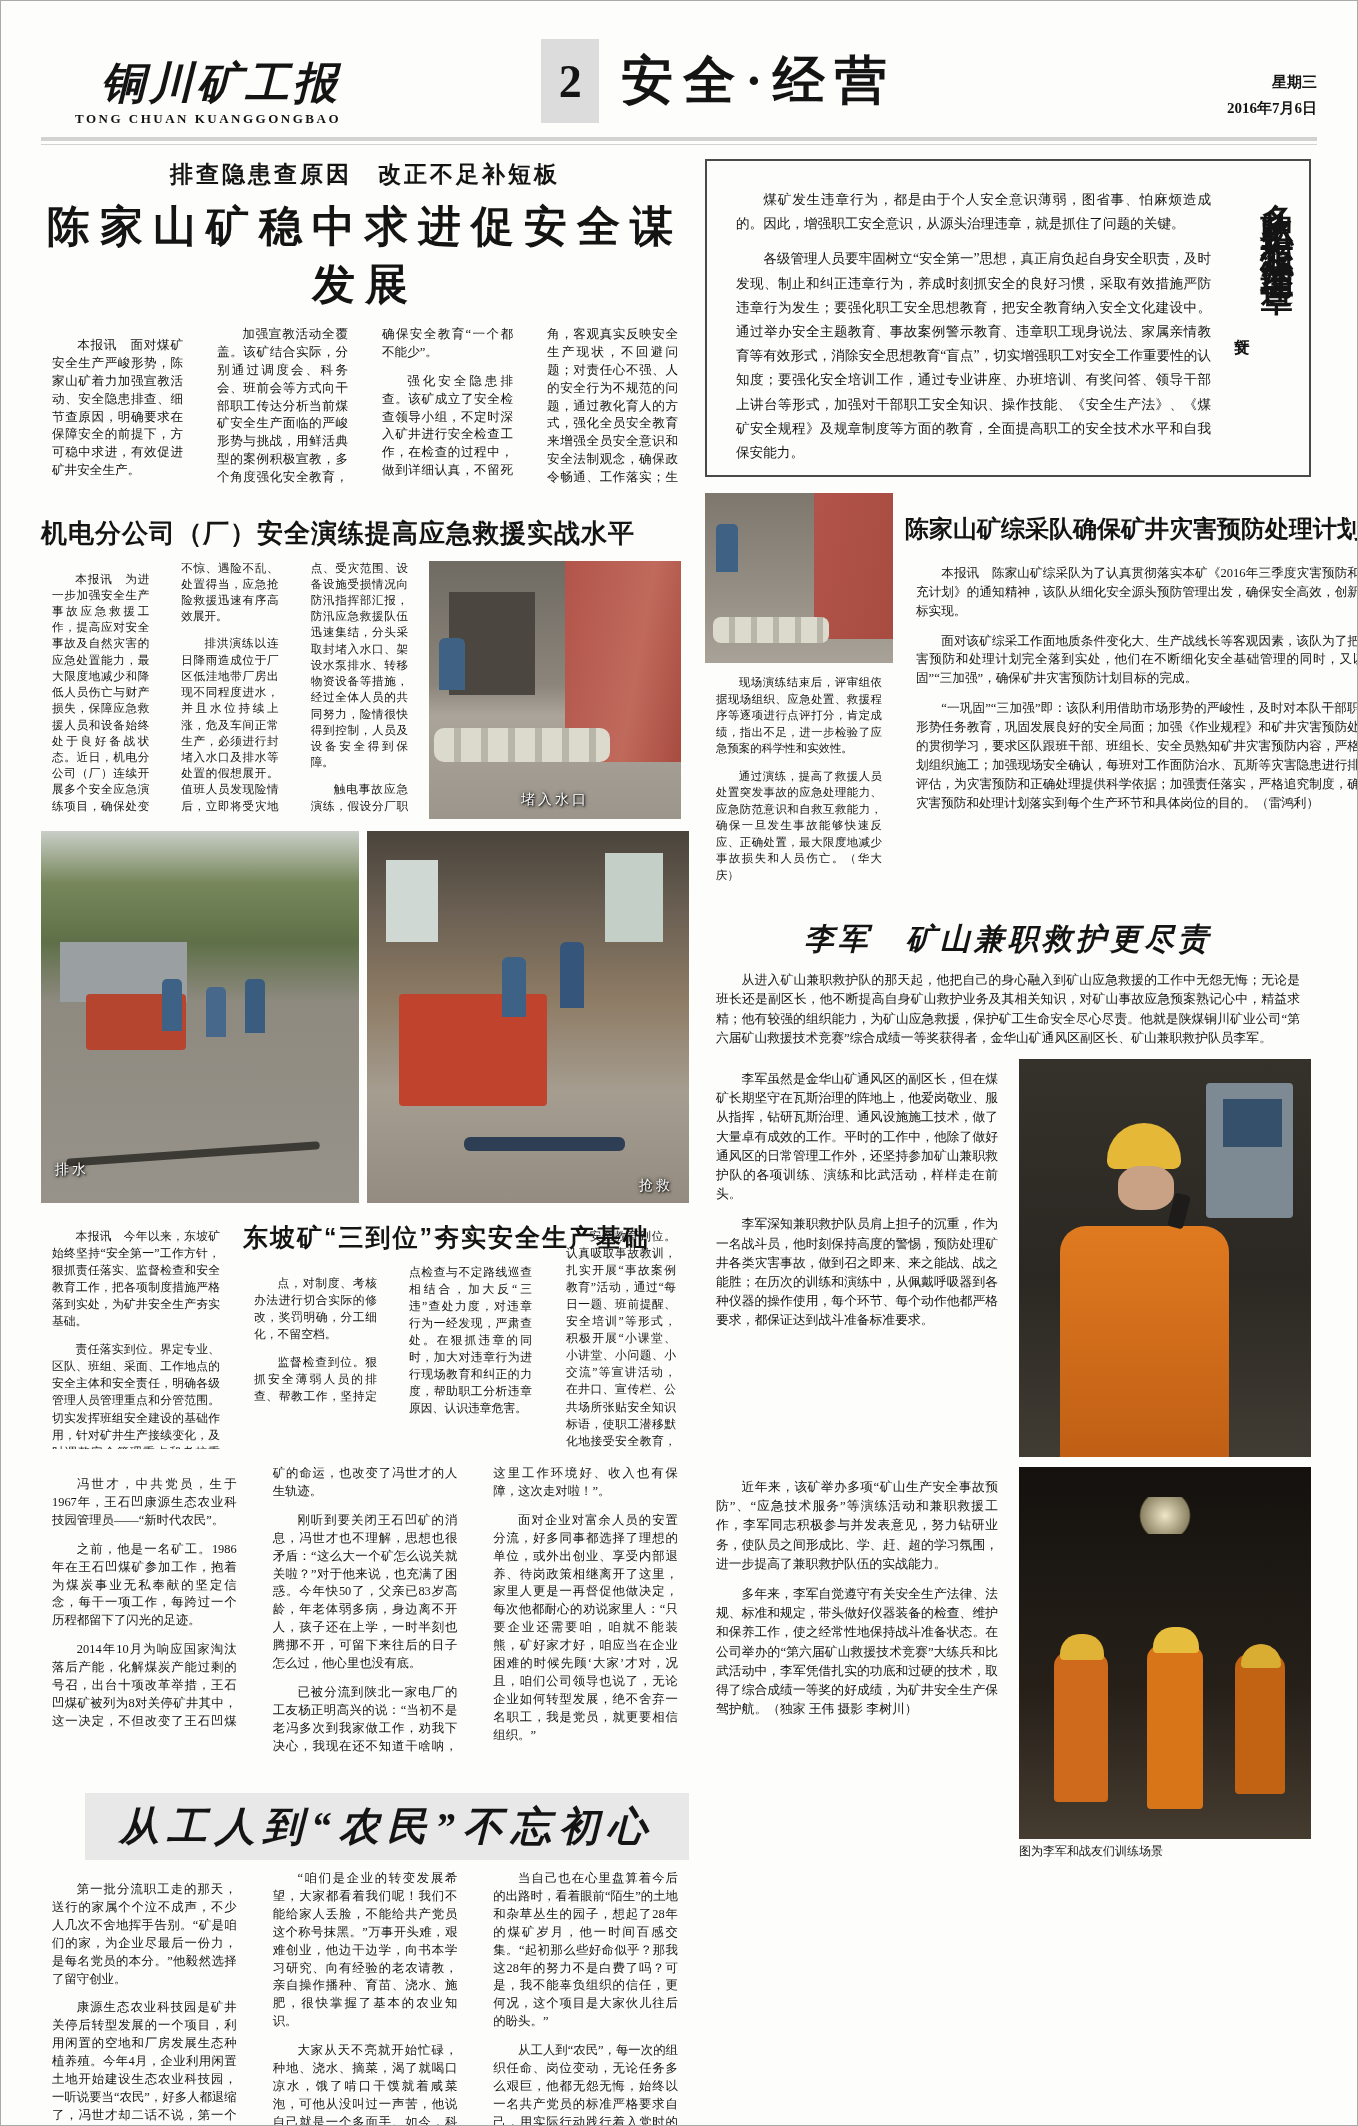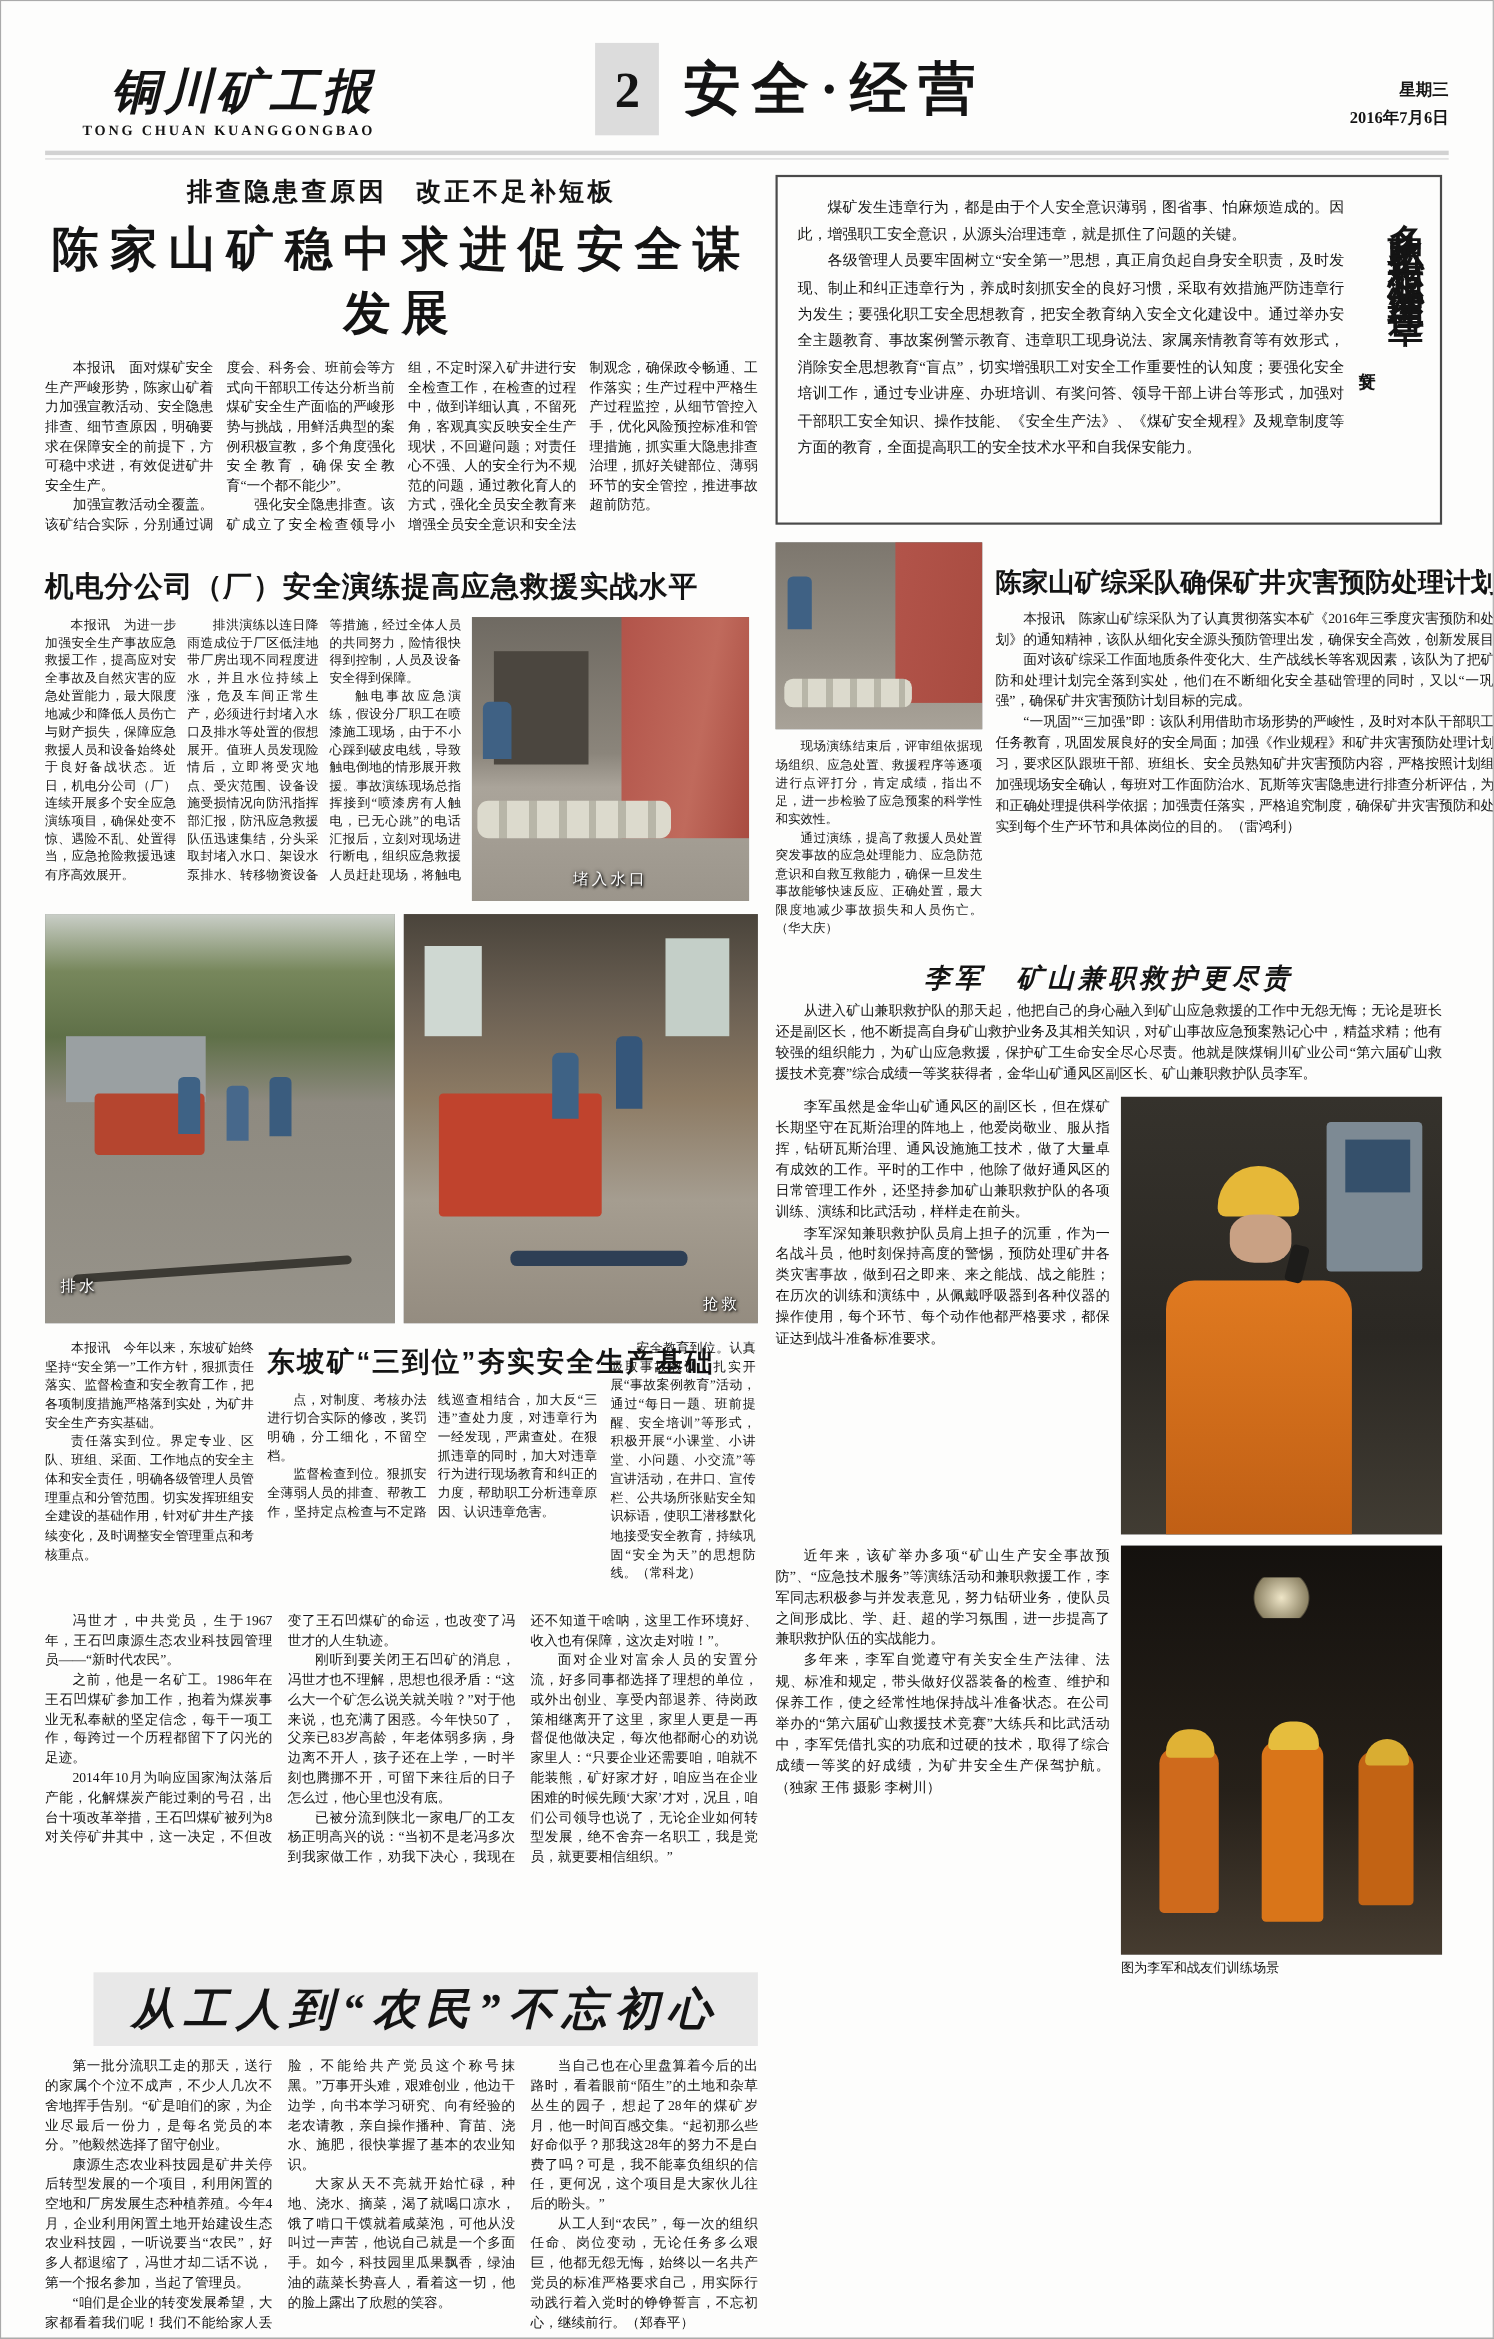--- a/index.html
+++ b/index.html
@@ -17,21 +17,21 @@
   .mast-center{display:flex;align-items:center;gap:22px;margin-bottom:4px;}
   .page-num{background:#dcdcdc;width:58px;height:84px;display:flex;align-items:center;justify-content:center;
     font-size:46px;font-weight:bold;}
   .section-title{font-size:52px;font-weight:bold;letter-spacing:10px;}
   .mast-right{text-align:right;font-weight:bold;font-size:15px;line-height:1.7;width:220px;margin-bottom:6px;}
   .header-rule{border-top:4px solid #d2d2d2;border-bottom:1px solid #d2d2d2;height:3px;margin:10px 0 14px 0;}
   
   .content{display:flex;gap:16px;}
   .left-zone{width:648px;flex:none;}
   .right-zone{width:606px;flex:none;}
-  p{margin:0;text-indent:2em;}
+  p{margin:11px;text-indent:2em;}
   .body-text{text-align:justify;}
   
   .kicker{text-align:center;font-size:23px;font-weight:bold;letter-spacing:3px;font-family:"Liberation Sans","DejaVu Sans",sans-serif;}
   .a1-headline{text-align:center;font-size:43px;font-weight:bold;letter-spacing:10px;
     font-family:"Liberation Sans","DejaVu Sans",sans-serif;margin:8px 0 12px 0;}
   .a1-body{column-count:4;column-gap:12px;font-size:12.6px;line-height:1.42;height:168px;overflow:hidden;}
   
   .a2{margin-top:14px;}
   .a2-headline{font-size:26px;font-weight:bold;letter-spacing:1px;
     font-family:"Liberation Sans","DejaVu Sans",sans-serif;margin-bottom:10px;}
@@ -64,21 +64,21 @@
   .ob-author{writing-mode:vertical-rl;font-size:15px;font-weight:bold;margin-top:150px;}
   .ob-title{writing-mode:vertical-rl;font-size:33px;font-weight:bold;letter-spacing:7px;line-height:1.15;height:292px;}
   .zc{margin-top:16px;display:flex;gap:12px;}
   .zc-left{width:188px;flex:none;}
   .zc-tail{font-size:11.4px;line-height:1.45;margin-top:8px;text-align:justify;}
   .zc-main{flex:1;}
   .zc-headline{font-size:24px;font-weight:bold;letter-spacing:0px;white-space:nowrap;
     font-family:"Liberation Sans","DejaVu Sans",sans-serif;margin-bottom:8px;}
   .zc-body{font-size:12.6px;line-height:1.5;text-align:justify;overflow:hidden;height:292px;}
   .lj{margin-top:18px;}
-  .lj-headline{text-align:center;font-size:24px;font-weight:bold;font-style:italic;letter-spacing:4px;margin-bottom:5px;}
+  .lj-headline{text-align:center;font-size:30px;font-weight:bold;font-style:italic;letter-spacing:4px;margin-bottom:5px;}
   .lj-lead{font-size:12.8px;line-height:1.5;text-align:justify;}
   .lj-row{display:flex;gap:10px;margin-top:10px;}
   .lj-col{flex:1;font-size:12.8px;line-height:1.5;text-align:justify;overflow:hidden;}
   .lj-photo-caption{font-size:12px;text-align:left;margin-top:4px;text-indent:0;}
 </style>
 </head>
 <body>
 
 <div class="page">
 

